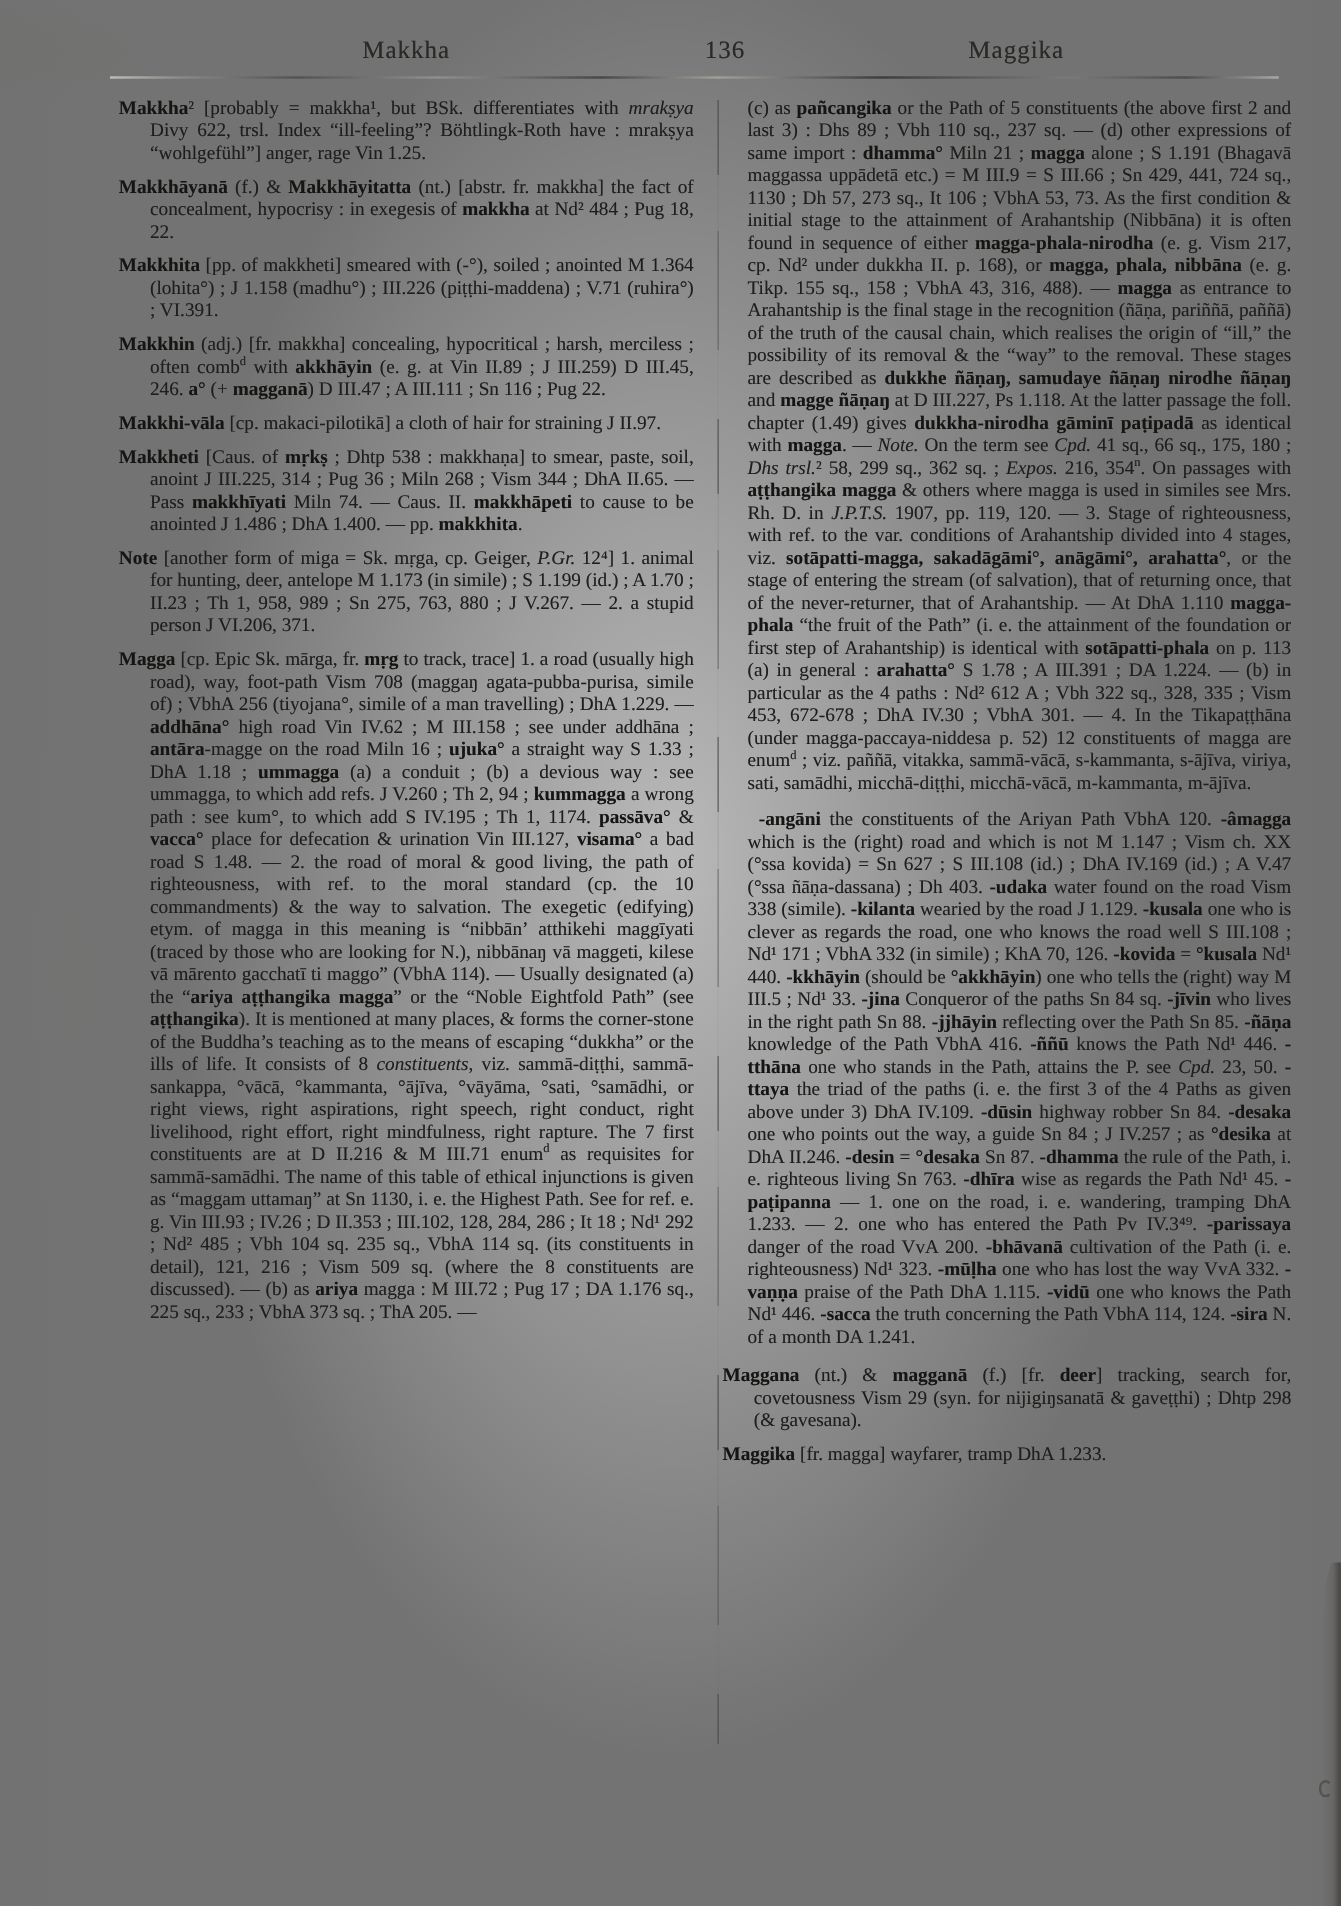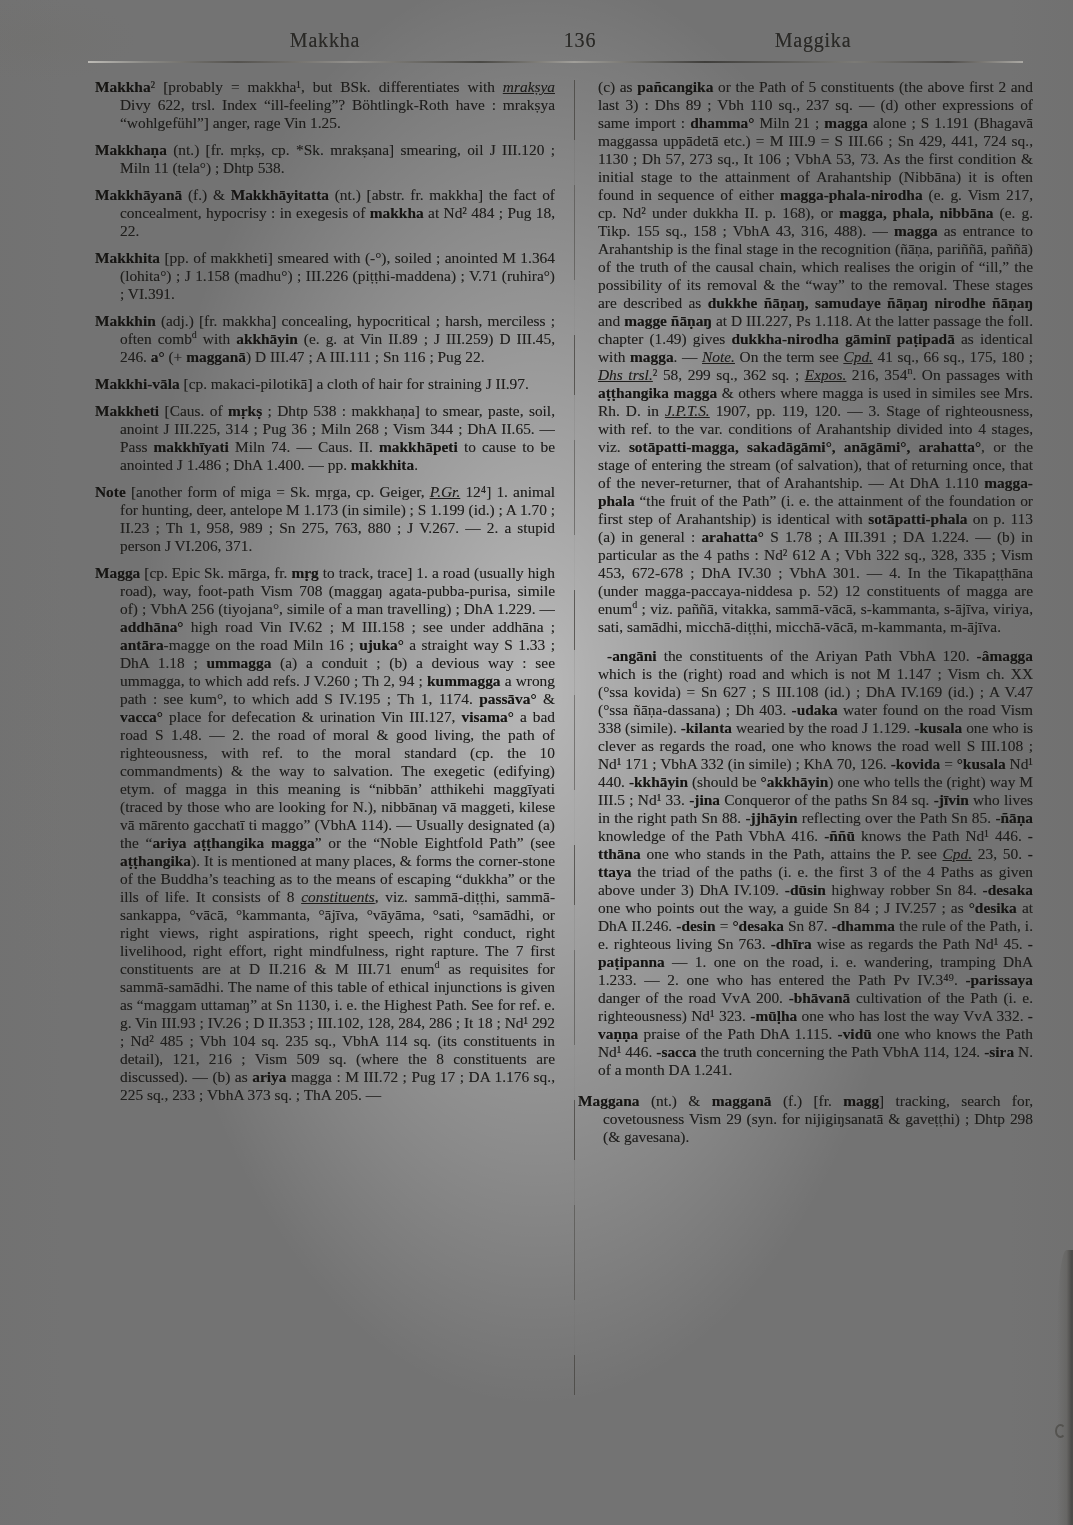--- a/index.html
+++ b/index.html
@@ -42,21 +42,21 @@
     position:absolute; top:78px; font-size:15.4px; line-height:18px;
     text-align:justify; color:#1f1e1c;
     text-shadow:0 0 0.4px rgba(35,35,33,0.45);
   }
   #col-left  { left:95px;  width:460px; }
   #col-right { left:578px; width:455px; }
   .entry     { padding-left:25px; text-indent:-25px; margin-bottom:9px; }
   .cont      { padding-left:20px; margin-bottom:11px; }
   .compounds { padding-left:20px; text-indent:9px; margin-bottom:13px; }
   .bold   { font-weight:bold; color:#161513; }
-  .italic { font-style:italic;text-decoration:underline; }
+  .italic { font-style:italic; }
   .sup    { vertical-align:super; font-size:10px; line-height:0; }
   .edge {
     position:absolute; right:0; top:1250px; width:16px; height:275px;
     background:linear-gradient(90deg, transparent, rgba(80,78,73,0.30) 60%, rgba(45,43,40,0.55) 90%);
     border-radius:60% 0 0 0 / 30% 0 0 0;
   }
   .edge-mark {
     position:absolute; right:7px; top:1424px; width:11px; height:14px;
     border:2px solid rgba(70,68,63,0.65); border-right-color:transparent;
     border-radius:50%;
@@ -66,29 +66,29 @@
 <body>
 
 <div class="page">
   <div class="runhead" id="rh-left">Makkha</div>
   <div class="runhead" id="rh-page">136</div>
   <div class="runhead" id="rh-right">Maggika</div>
   <div class="header-rule"></div>
   <div class="divider"></div>
   <div class="col" id="col-left">
       <p class="entry"><span class="bold">Makkha</span>² [probably = makkha¹, but BSk. differentiates with <span class="italic">mrakṣya</span> Divy 622, trsl. Index “ill-feeling”? Böhtlingk-Roth have : mrakṣya “wohlgefühl”] anger, rage Vin 1.25.</p>
-      <p class="entry"><span class="bold">Makkhaṇa</span> (nt.) [fr. mṛkṣ, cp. *Sk. mrakṣana] smearing, oil J III.120 ; Miln 11 (tela°) ; Dhtp 538.</p>
       <p class="entry"><span class="bold">Makkhāyanā</span> (f.) &amp; <span class="bold">Makkhāyitatta</span> (nt.) [abstr. fr. makkha] the fact of concealment, hypocrisy : in exegesis of <span class="bold">makkha</span> at Nd² 484 ; Pug 18, 22.</p>
       <p class="entry"><span class="bold">Makkhita</span> [pp. of makkheti] smeared with (-°), soiled ; anointed M 1.364 (lohita°) ; J 1.158 (madhu°) ; III.226 (piṭṭhi-maddena) ; V.71 (ruhira°) ; VI.391.</p>
       <p class="entry"><span class="bold">Makkhin</span> (adj.) [fr. makkha] concealing, hypocritical ; harsh, merciless ; often comb<span class="sup">d</span> with <span class="bold">akkhāyin</span> (e. g. at Vin II.89 ; J III.259) D III.45, 246. <span class="bold">a°</span> (+ <span class="bold">magganā</span>) D III.47 ; A III.111 ; Sn 116 ; Pug 22.</p>
       <p class="entry"><span class="bold">Makkhi-vāla</span> [cp. makaci-pilotikā] a cloth of hair for straining J II.97.</p>
       <p class="entry"><span class="bold">Makkheti</span> [Caus. of <span class="bold">mṛkṣ</span> ; Dhtp 538 : makkhaṇa] to smear, paste, soil, anoint J III.225, 314 ; Pug 36 ; Miln 268 ; Vism 344 ; DhA II.65. — Pass <span class="bold">makkhīyati</span> Miln 74. — Caus. II. <span class="bold">makkhāpeti</span> to cause to be anointed J 1.486 ; DhA 1.400. — pp. <span class="bold">makkhita</span>.</p>
       <p class="entry"><span class="bold">Note</span> [another form of miga = Sk. mṛga, cp. Geiger, <span class="italic">P.Gr.</span> 12⁴] 1. animal for hunting, deer, antelope M 1.173 (in simile) ; S 1.199 (id.) ; A 1.70 ; II.23 ; Th 1, 958, 989 ; Sn 275, 763, 880 ; J V.267. — 2. a stupid person J VI.206, 371.</p>
       <p class="entry"><span class="bold">Magga</span> [cp. Epic Sk. mārga, fr. <span class="bold">mṛg</span> to track, trace] 1. a road (usually high road), way, foot-path Vism 708 (maggaŋ agata-pubba-purisa, simile of) ; VbhA 256 (tiyojana°, simile of a man travelling) ; DhA 1.229. — <span class="bold">addhāna°</span> high road Vin IV.62 ; M III.158 ; see under addhāna ; <span class="bold">antāra</span>-magge on the road Miln 16 ; <span class="bold">ujuka°</span> a straight way S 1.33 ; DhA 1.18 ; <span class="bold">ummagga</span> (a) a conduit ; (b) a devious way : see ummagga, to which add refs. J V.260 ; Th 2, 94 ; <span class="bold">kummagga</span> a wrong path : see kum°, to which add S IV.195 ; Th 1, 1174. <span class="bold">passāva°</span> &amp; <span class="bold">vacca°</span> place for defecation &amp; urination Vin III.127, <span class="bold">visama°</span> a bad road S 1.48. — 2. the road of moral &amp; good living, the path of righteousness, with ref. to the moral standard (cp. the 10 commandments) &amp; the way to salvation. The exegetic (edifying) etym. of magga in this meaning is “nibbān’ atthikehi maggīyati (traced by those who are looking for N.), nibbānaŋ vā maggeti, kilese vā mārento gacchatī ti maggo” (VbhA 114). — Usually designated (a) the “<span class="bold">ariya aṭṭhangika magga</span>” or the “Noble Eightfold Path” (see <span class="bold">aṭṭhangika</span>). It is mentioned at many places, &amp; forms the corner-stone of the Buddha’s teaching as to the means of escaping “dukkha” or the ills of life. It consists of 8 <span class="italic">constituents</span>, viz. sammā-diṭṭhi, sammā-sankappa, °vācā, °kammanta, °ājīva, °vāyāma, °sati, °samādhi, or right views, right aspirations, right speech, right conduct, right livelihood, right effort, right mindfulness, right rapture. The 7 first constituents are at D II.216 &amp; M III.71 enum<span class="sup">d</span> as requisites for sammā-samādhi. The name of this table of ethical injunctions is given as “maggam uttamaŋ” at Sn 1130, i. e. the Highest Path. See for ref. e. g. Vin III.93 ; IV.26 ; D II.353 ; III.102, 128, 284, 286 ; It 18 ; Nd¹ 292 ; Nd² 485 ; Vbh 104 sq. 235 sq., VbhA 114 sq. (its constituents in detail), 121, 216 ; Vism 509 sq. (where the 8 constituents are discussed). — (b) as <span class="bold">ariya</span> magga : M III.72 ; Pug 17 ; DA 1.176 sq., 225 sq., 233 ; VbhA 373 sq. ; ThA 205. —</p>
     </div>
   <div class="col" id="col-right">
       <p class="cont">(c) as <span class="bold">pañcangika</span> or the Path of 5 constituents (the above first 2 and last 3) : Dhs 89 ; Vbh 110 sq., 237 sq. — (d) other expressions of same import : <span class="bold">dhamma°</span> Miln 21 ; <span class="bold">magga</span> alone ; S 1.191 (Bhagavā maggassa uppādetā etc.) = M III.9 = S III.66 ; Sn 429, 441, 724 sq., 1130 ; Dh 57, 273 sq., It 106 ; VbhA 53, 73. As the first condition &amp; initial stage to the attainment of Arahantship (Nibbāna) it is often found in sequence of either <span class="bold">magga-phala-nirodha</span> (e. g. Vism 217, cp. Nd² under dukkha II. p. 168), or <span class="bold">magga, phala, nibbāna</span> (e. g. Tikp. 155 sq., 158 ; VbhA 43, 316, 488). — <span class="bold">magga</span> as entrance to Arahantship is the final stage in the recognition (ñāṇa, pariññā, paññā) of the truth of the causal chain, which realises the origin of “ill,” the possibility of its removal &amp; the “way” to the removal. These stages are described as <span class="bold">dukkhe ñāṇaŋ, samudaye ñāṇaŋ nirodhe ñāṇaŋ</span> and <span class="bold">magge ñāṇaŋ</span> at D III.227, Ps 1.118. At the latter passage the foll. chapter (1.49) gives <span class="bold">dukkha-nirodha gāminī paṭipadā</span> as identical with <span class="bold">magga</span>. — <span class="italic">Note.</span> On the term see <span class="italic">Cpd.</span> 41 sq., 66 sq., 175, 180 ; <span class="italic">Dhs trsl.</span>² 58, 299 sq., 362 sq. ; <span class="italic">Expos.</span> 216, 354<span class="sup">n</span>. On passages with <span class="bold">aṭṭhangika magga</span> &amp; others where magga is used in similes see Mrs. Rh. D. in <span class="italic">J.P.T.S.</span> 1907, pp. 119, 120. — 3. Stage of righteousness, with ref. to the var. conditions of Arahantship divided into 4 stages, viz. <span class="bold">sotāpatti-magga, sakadāgāmi°, anāgāmi°, arahatta°</span>, or the stage of entering the stream (of salvation), that of returning once, that of the never-returner, that of Arahantship. — At DhA 1.110 <span class="bold">magga-phala</span> “the fruit of the Path” (i. e. the attainment of the foundation or first step of Arahantship) is identical with <span class="bold">sotāpatti-phala</span> on p. 113 (a) in general : <span class="bold">arahatta°</span> S 1.78 ; A III.391 ; DA 1.224. — (b) in particular as the 4 paths : Nd² 612 A ; Vbh 322 sq., 328, 335 ; Vism 453, 672-678 ; DhA IV.30 ; VbhA 301. — 4. In the Tikapaṭṭhāna (under magga-paccaya-niddesa p. 52) 12 constituents of magga are enum<span class="sup">d</span> ; viz. paññā, vitakka, sammā-vācā, s-kammanta, s-ājīva, viriya, sati, samādhi, micchā-diṭṭhi, micchā-vācā, m-kammanta, m-ājīva.</p>
       <p class="compounds"><span class="bold">-angāni</span> the constituents of the Ariyan Path VbhA 120. <span class="bold">-âmagga</span> which is the (right) road and which is not M 1.147 ; Vism ch. XX (°ssa kovida) = Sn 627 ; S III.108 (id.) ; DhA IV.169 (id.) ; A V.47 (°ssa ñāṇa-dassana) ; Dh 403. <span class="bold">-udaka</span> water found on the road Vism 338 (simile). <span class="bold">-kilanta</span> wearied by the road J 1.129. <span class="bold">-kusala</span> one who is clever as regards the road, one who knows the road well S III.108 ; Nd¹ 171 ; VbhA 332 (in simile) ; KhA 70, 126. <span class="bold">-kovida</span> = <span class="bold">°kusala</span> Nd¹ 440. <span class="bold">-kkhāyin</span> (should be <span class="bold">°akkhāyin</span>) one who tells the (right) way M III.5 ; Nd¹ 33. <span class="bold">-jina</span> Conqueror of the paths Sn 84 sq. <span class="bold">-jīvin</span> who lives in the right path Sn 88. <span class="bold">-jjhāyin</span> reflecting over the Path Sn 85. <span class="bold">-ñāṇa</span> knowledge of the Path VbhA 416. <span class="bold">-ññū</span> knows the Path Nd¹ 446. <span class="bold">-tthāna</span> one who stands in the Path, attains the P. see <span class="italic">Cpd.</span> 23, 50. <span class="bold">-ttaya</span> the triad of the paths (i. e. the first 3 of the 4 Paths as given above under 3) DhA IV.109. <span class="bold">-dūsin</span> highway robber Sn 84. <span class="bold">-desaka</span> one who points out the way, a guide Sn 84 ; J IV.257 ; as <span class="bold">°desika</span> at DhA II.246. <span class="bold">-desin</span> = <span class="bold">°desaka</span> Sn 87. <span class="bold">-dhamma</span> the rule of the Path, i. e. righteous living Sn 763. <span class="bold">-dhīra</span> wise as regards the Path Nd¹ 45. <span class="bold">-paṭipanna</span> — 1. one on the road, i. e. wandering, tramping DhA 1.233. — 2. one who has entered the Path Pv IV.3⁴⁹. <span class="bold">-parissaya</span> danger of the road VvA 200. <span class="bold">-bhāvanā</span> cultivation of the Path (i. e. righteousness) Nd¹ 323. <span class="bold">-mūḷha</span> one who has lost the way VvA 332. <span class="bold">-vaṇṇa</span> praise of the Path DhA 1.115. <span class="bold">-vidū</span> one who knows the Path Nd¹ 446. <span class="bold">-sacca</span> the truth concerning the Path VbhA 114, 124. <span class="bold">-sira</span> N. of a month DA 1.241.</p>
-      <p class="entry"><span class="bold">Maggana</span> (nt.) &amp; <span class="bold">magganā</span> (f.) [fr. <span class="bold">magg</span>] tracking, search for, covetousness Vism 29 (syn. for nijigiŋsanatā &amp; gaveṭṭhi) ; Dhtp 298 (&amp; gavesana).</p>
+      <p class="entry"><span class="bold">Maggana</span> (nt.) &amp; <span class="bold">magganā</span> (f.) [fr. <span class="bold">deer</span>] tracking, search for, covetousness Vism 29 (syn. for nijigiŋsanatā &amp; gaveṭṭhi) ; Dhtp 298 (&amp; gavesana).</p>
+      <p class="entry"><span class="bold">Maggika</span> [fr. magga] wayfarer, tramp DhA 1.233.</p>
     </div>
   <div class="edge"></div>
   <div class="edge-mark"></div>
 </div>
 
 </body></html>

